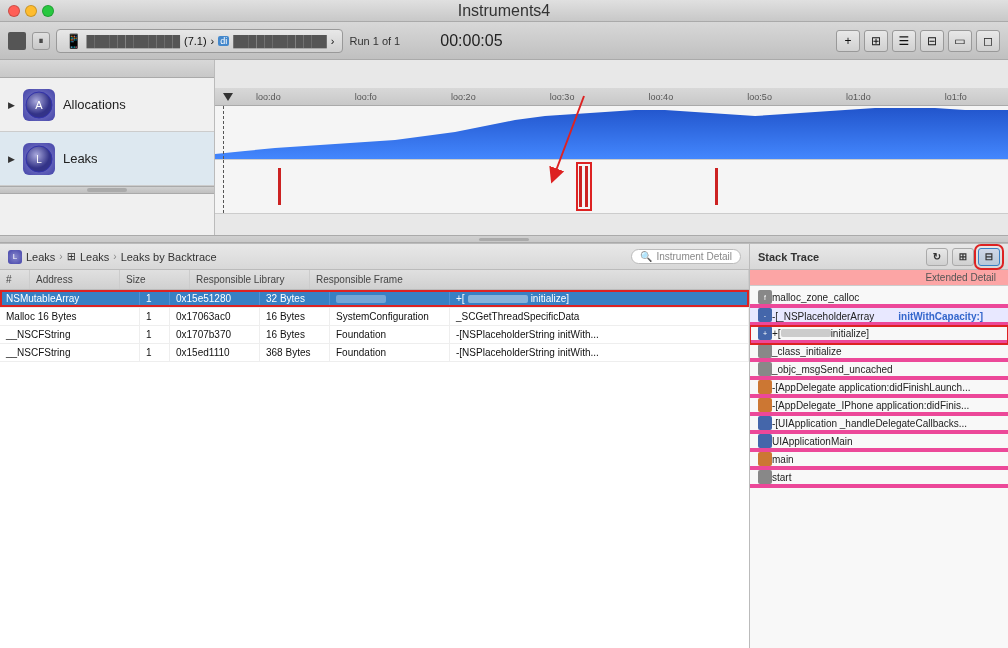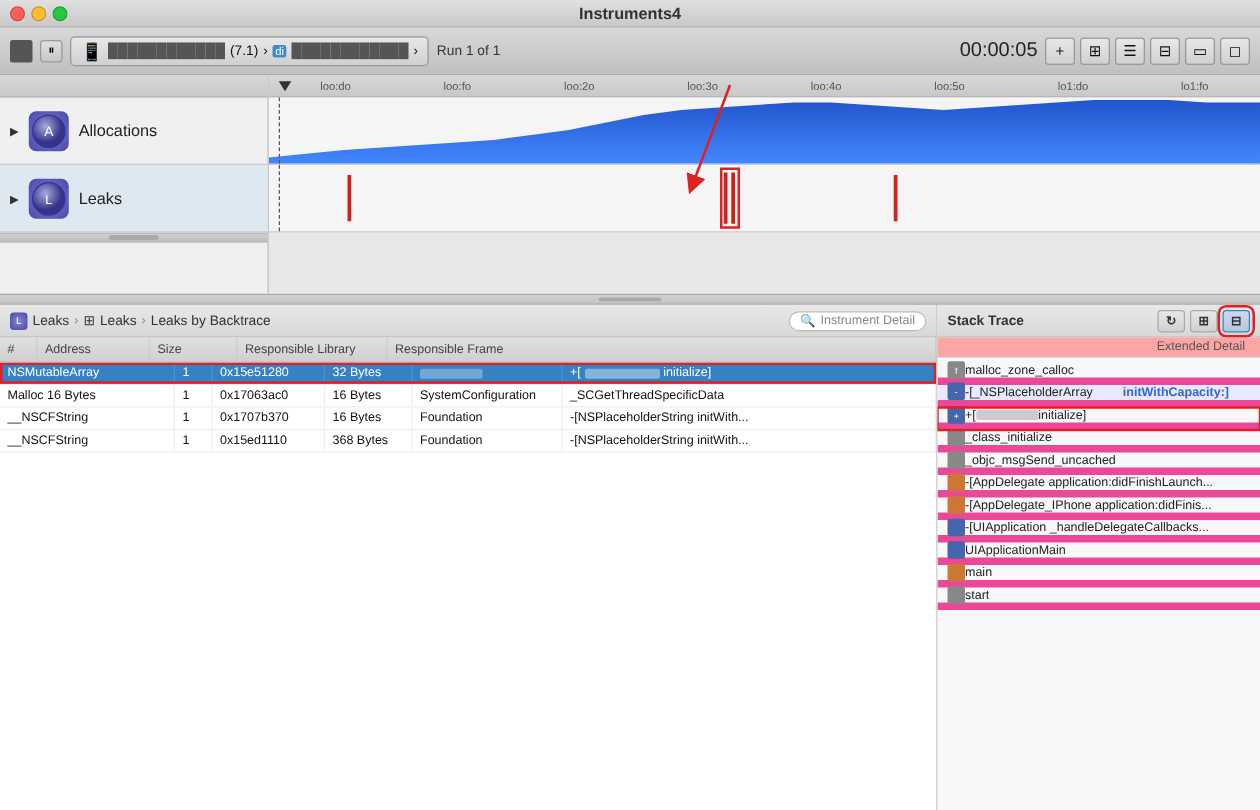--- a/index.html
+++ b/index.html
@@ -17,22 +17,22 @@
     .titlebar {
       height: 22px;
       background: linear-gradient(to bottom, #e0e0e0, #c8c8c8);
       border-bottom: 1px solid #aaa;
       display: flex;
       align-items: center;
       justify-content: center;
       position: relative;
     }
     .titlebar-title {
-      font-size: 13px;
-      font-weight: 700;
+      font-size: 16px;
+      font-weight: 400;
       color: #333;
     }
     .traffic-lights {
       position: absolute;
       left: 8px;
       display: flex;
       gap: 5px;
     }
     .traffic-light {
       width: 12px;
@@ -77,21 +77,21 @@
       border: 1px solid #999;
       border-radius: 4px;
       padding: 2px 8px;
       height: 24px;
       font-size: 11px;
     }
     .toolbar-run-info {
       flex: 1;
       display: flex;
       align-items: center;
-      justify-content: space-between;
+      justify-content: flex-start;
       gap: 40px;
       font-size: 11px;
       color: #333;
     }
     .toolbar-right {
       display: flex;
       gap: 4px;
     }
     .toolbar-btn {
       width: 24px; height: 22px;
@@ -379,21 +379,21 @@
       padding: 4px 0;
     }
     .stack-item {
       height: 18px;
       display: flex;
       align-items: center;
       padding: 0 8px;
       gap: 0;
       font-size: 10px;
       color: #222;
-      border-bottom: 6px solid #ec4899;
+      border-bottom: 4px solid #ec4899;
     }
     .stack-item-icon {
       width: 14px;
       height: 14px;
       border-radius: 2px;
       background: #8888bb;
       flex-shrink: 0;
       display: flex;
       align-items: center;
       justify-content: center;
@@ -555,21 +555,21 @@
         </div>
         <span class="instrument-name">Leaks</span>
       </div>
 
       <div class="resize-bar">
         <div class="resize-handle"></div>
       </div>
 
     </div>
 
-    <div style="flex:1; display:flex; flex-direction:column; overflow:hidden; position:relative;">
+    <div style="flex:1; display:flex; flex-direction:column; overflow:hidden; position:relative;margin-top:28px;">
 
       <div class="time-ruler">
         <div class="ruler-ticks">
           <span class="ruler-tick">loo:do</span>
           <span class="ruler-tick">loo:fo</span>
           <span class="ruler-tick">loo:2o</span>
           <span class="ruler-tick">loo:3o</span>
           <span class="ruler-tick">loo:4o</span>
           <span class="ruler-tick">loo:5o</span>
           <span class="ruler-tick">lo1:do</span>

